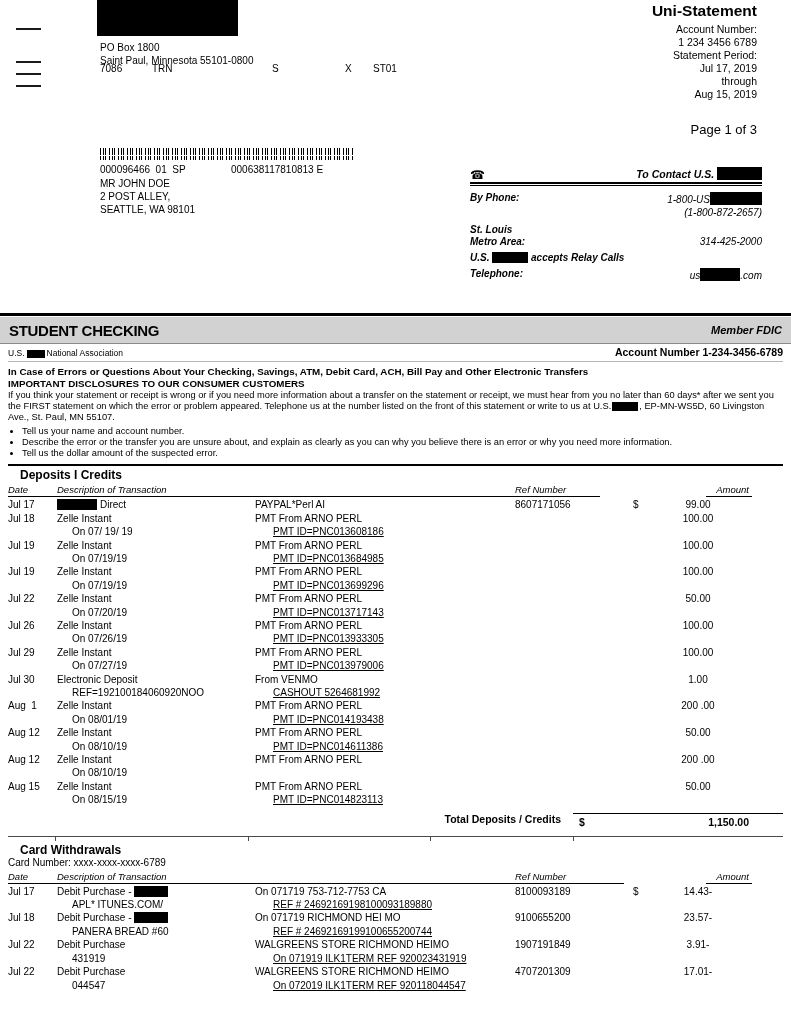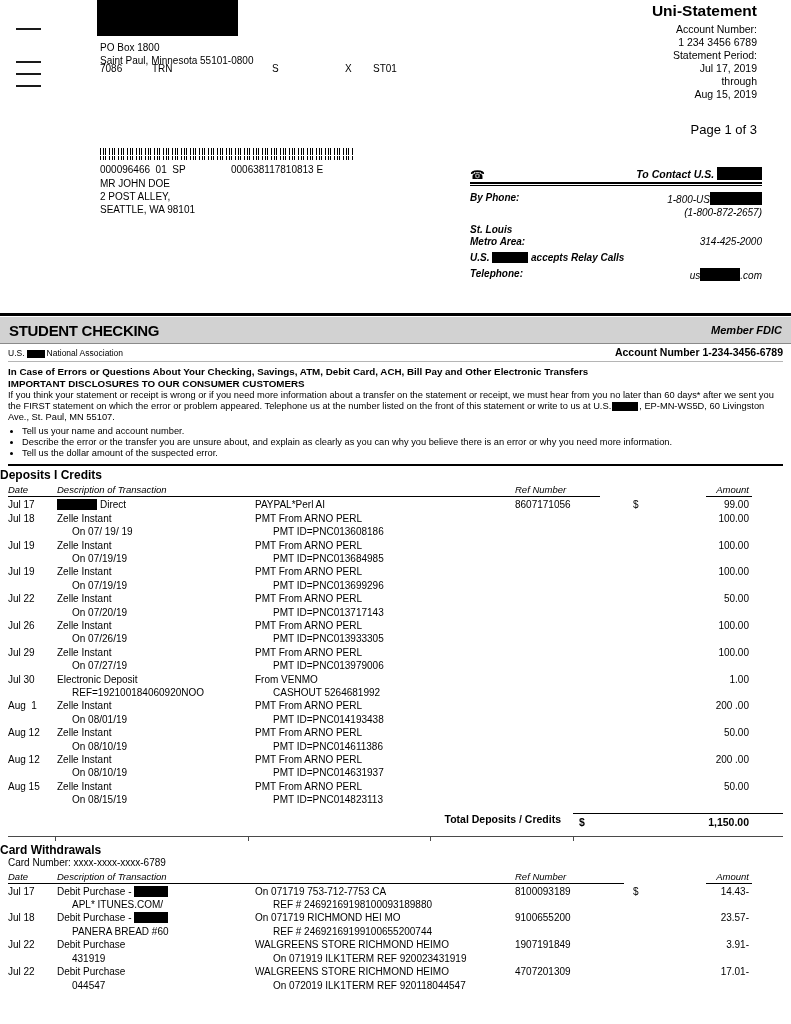--- a/index.html
+++ b/index.html
@@ -51,34 +51,34 @@
 
   
   .disc{margin:4px 8px 0 8px;}
   .disc .h{font-size:9.8px;font-weight:bold;line-height:11.5px;}
   .disc .p{font-size:9.3px;line-height:11.4px;margin-top:0.5px;}
   .disc ul{margin:2px 0 0 4px;padding:0 0 0 10px;}
   .disc li{font-size:9.3px;line-height:11.2px;list-style:disc outside;}
 
   
   .section-rule{border-top:2px solid #000;margin:5px 8px 0 8px;}
-  .sec-title{font-size:12px;font-weight:bold;margin:2px 8px 0 0;line-height:14px;}
+  .sec-title{font-size:12px;font-weight:bold;margin:2px 8px 0 20px;line-height:14px;}
   .card-line{font-size:10px;margin:0 8px;line-height:12px;}
   .thead{position:relative;display:grid;grid-template-columns:49px 198px 260px 118px 14px auto;
          margin:2px 8px 0 8px;font-size:9.5px;font-style:italic;padding-bottom:2px;}
   .thead .amt{text-align:right;padding-right:34px;}
   .hl-left{position:absolute;left:0;bottom:0;width:592px;border-bottom:1px solid #000;}
   .hl-right{position:absolute;right:31px;bottom:0;width:46px;border-bottom:1px solid #000;}
   .tbody{margin:1px 8px 0 8px;}
   .trow{display:grid;grid-template-columns:49px 198px 260px 118px 14px auto;
         font-size:10px;line-height:13.4px;}
   .trow .c-date{white-space:pre;}
   .trow .sub1{display:block;padding-left:15px;}
-  .trow .sub2{display:block;padding-left:18px;}
-  .trow .c-amt{text-align:right;padding-right:34px;}
+  .trow .sub2{display:block;padding-left:18px;text-decoration:underline;}
+  .trow .c-amt{text-align:center;padding-right:34px;}
   .total-row{display:flex;align-items:flex-start;margin:6px 8px 0 8px;}
   .total-row .sp{flex:1;}
   .total-row .lbl{font-size:10.5px;font-weight:bold;padding-right:12px;line-height:13px;}
   .total-box{width:210px;border-top:1px solid #000;display:flex;justify-content:space-between;
              padding-top:2px;font-size:10.5px;font-weight:bold;}
   .total-box .cur{padding-left:6px;}
   .total-box .val{padding-right:34px;}
   .sep{position:relative;border-top:1px solid #4a4a4a;margin:8px 8px 0 8px;height:5px;}
   .sep i{position:absolute;top:0;width:1px;height:4px;background:#4a4a4a;}
 </style>
@@ -266,21 +266,21 @@
           <div class="c-date">Aug 12</div>
           <div class="c-d1"><span>Zelle Instant</span><span class="sub1">On 08/10/19</span></div>
           <div class="c-d2"><span>PMT From ARNO PERL</span><span class="sub2">PMT ID=PNC014611386</span></div>
           <div class="c-ref"></div>
           <div class="c-cur"></div>
           <div class="c-amt">50.00</div>
         </div>
         <div class="trow">
           <div class="c-date">Aug 12</div>
           <div class="c-d1"><span>Zelle Instant</span><span class="sub1">On 08/10/19</span></div>
-          <div class="c-d2"><span>PMT From ARNO PERL</span><span class="sub2">PMT ID=PNC014631937</span></div>
+          <div class="c-d2"><span>PMT From ARNO PERL</span></div>
           <div class="c-ref"></div>
           <div class="c-cur"></div>
           <div class="c-amt">200 .00</div>
         </div>
         <div class="trow">
           <div class="c-date">Aug 15</div>
           <div class="c-d1"><span>Zelle Instant</span><span class="sub1">On 08/15/19</span></div>
           <div class="c-d2"><span>PMT From ARNO PERL</span><span class="sub2">PMT ID=PNC014823113</span></div>
           <div class="c-ref"></div>
           <div class="c-cur"></div>

